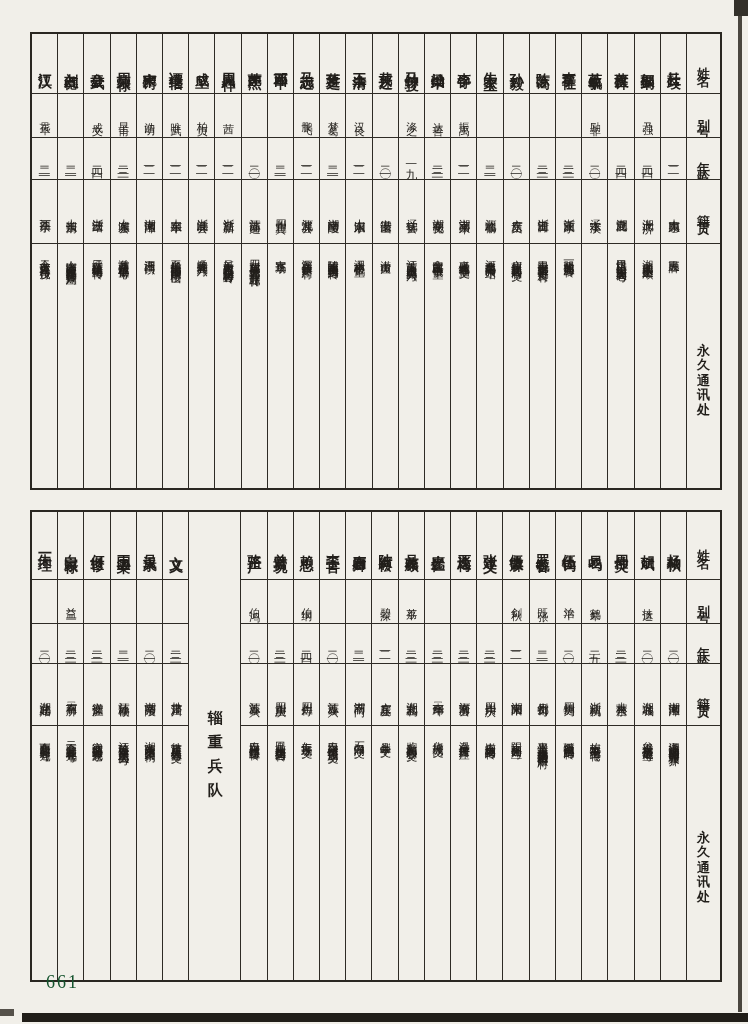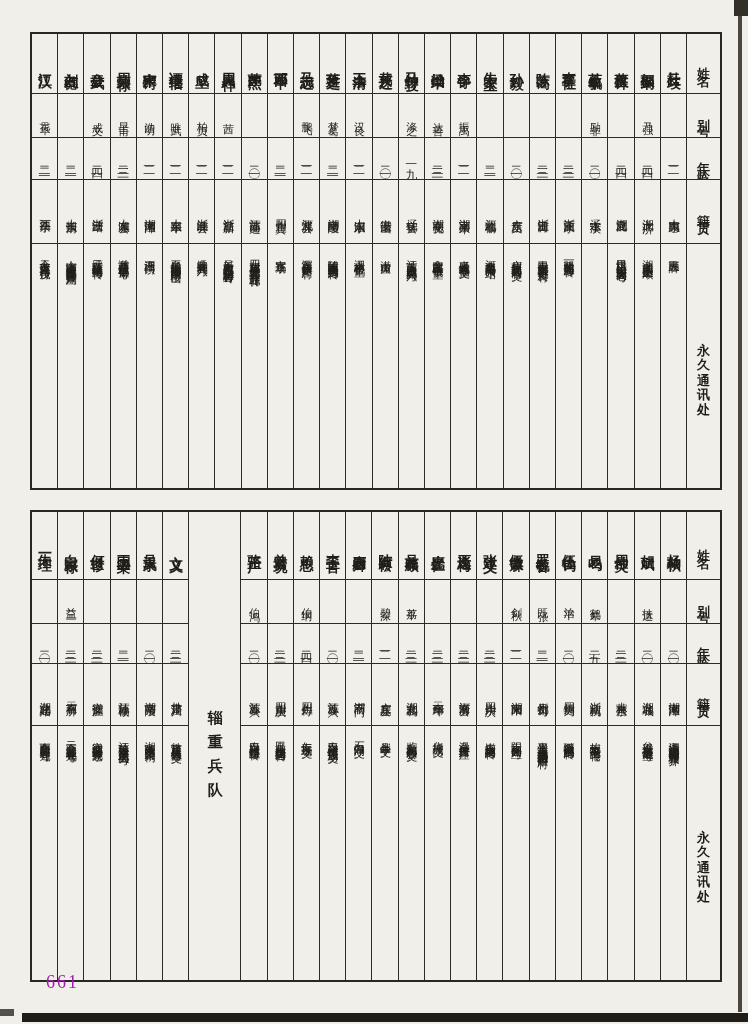--- a/index.html
+++ b/index.html
@@ -27,21 +27,21 @@
   .t-name{font-size:14px;font-weight:700;letter-spacing:2px;}
   .t-note{font-size:8px;font-weight:400;letter-spacing:0;}
   .t-alias{font-size:11px;letter-spacing:3px;}
   .t-age{font-size:12px;letter-spacing:2px;}
   .t-native{font-size:11.5px;letter-spacing:1px;}
   .t-addr{font-size:11px;letter-spacing:1px;}
   .h-label{font-size:13px;font-weight:700;letter-spacing:7px;}
   .h-addr{font-size:13px;font-weight:700;letter-spacing:15px;}
   .divider-text{font-size:15px;font-weight:700;letter-spacing:24px;}
   .page-number{position:absolute;left:46px;top:972px;font-size:18px;letter-spacing:2px;
-        font-family:"Liberation Serif","DejaVu Serif",serif;color:#a21caf;}
+        font-family:"Liberation Serif","DejaVu Serif",serif;color:#14532d;}
   .edge-right{position:absolute;right:6px;top:0;width:4px;height:1012px;background:#4a463f;}
   .edge-bottom{position:absolute;left:22px;right:0;bottom:2px;height:9px;background:#211e19;}
   .edge-corner{position:absolute;right:0;top:0;width:14px;height:16px;background:#33302a;}
   .edge-bl{position:absolute;left:0;bottom:8px;width:14px;height:7px;background:#55514a;}
 </style>
 </head>
 <body>
 
 <div class="page">
   <div class="band band-top" id="band-top">

